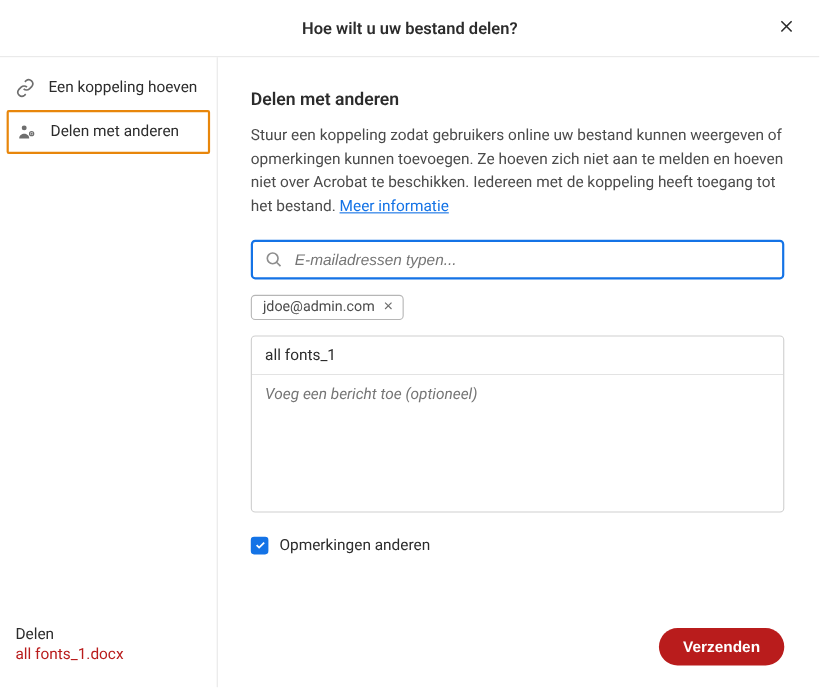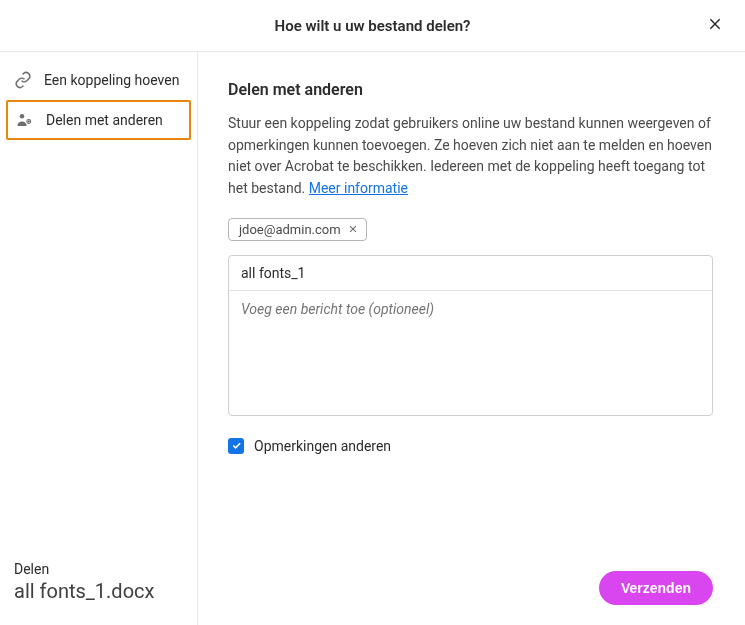--- a/index.html
+++ b/index.html
@@ -64,21 +64,21 @@
     }
     .sidebar-item .icon { width: 18px; height: 18px; display: flex; align-items: center; justify-content: center; color: #6e6e6e; }
     .sidebar-item .label { font-size: 14px; color: #2c2c2c; }
     .sidebar-footer {
       position: absolute;
       bottom: 22px;
       left: 14px;
       right: 14px;
     }
     .sidebar-footer .label { font-size: 14px; color: #2c2c2c; margin-bottom: 2px; }
-    .sidebar-footer .filename { font-size: 20px; color: #404040; }
+    .sidebar-footer .filename { font-size: 14px; color: #b91c1c; }
     .main {
       flex: 1;
       padding: 28px 32px 20px 30px;
       display: flex;
       flex-direction: column;
     }
     .main-title {
       font-size: 16px;
       font-weight: 600;
       margin-bottom: 14px;
@@ -179,21 +179,21 @@
       font-size: 14px;
       color: #1473e6;
       cursor: pointer;
     }
     .footer {
       margin-top: auto;
       display: flex;
       justify-content: flex-end;
     }
     .send-btn {
-      background: #d946ef;
+      background: #b91c1c;
       color: #fff;
       border: none;
       border-radius: 18px;
       padding: 9px 22px;
       font-size: 14px;
       font-weight: 600;
       cursor: pointer;
     }
   </style>
 </head>
@@ -241,20 +241,29 @@
     </div>
   </div>
 
   <div class="main">
     <div class="main-title">Delen met anderen</div>
 
     <div class="description">
       <span>Stuur een koppeling zodat gebruikers online uw bestand kunnen weergeven of opmerkingen kunnen toevoegen. Ze hoeven zich niet aan te melden en hoeven niet over Acrobat te beschikken. Iedereen met de koppeling heeft toegang tot het bestand. </span><a class="link">Meer informatie</a>
     </div>
 
+    <div class="email-input-wrap">
+      <span class="search-ico">
+        <svg viewBox="0 0 24 24" width="18" height="18" fill="none" stroke="#8e8e8e" stroke-width="2">
+          <circle cx="10.5" cy="10.5" r="6.5"></circle>
+          <path d="M20 20l-4.5-4.5"></path>
+        </svg>
+      </span>
+      <input class="email-input" placeholder="E-mailadressen typen..." style="">
+    </div>
 
     <div>
       <div class="chip">
         <span>jdoe@admin.com</span>
         <span class="chip-x">
           <span>
             <svg viewBox="0 0 24 24" width="10" height="10" fill="none" stroke="#6e6e6e" stroke-width="2.5">
                 <path d="M5 5 L19 19 M19 5 L5 19"></path>
               </svg>
           </span>

